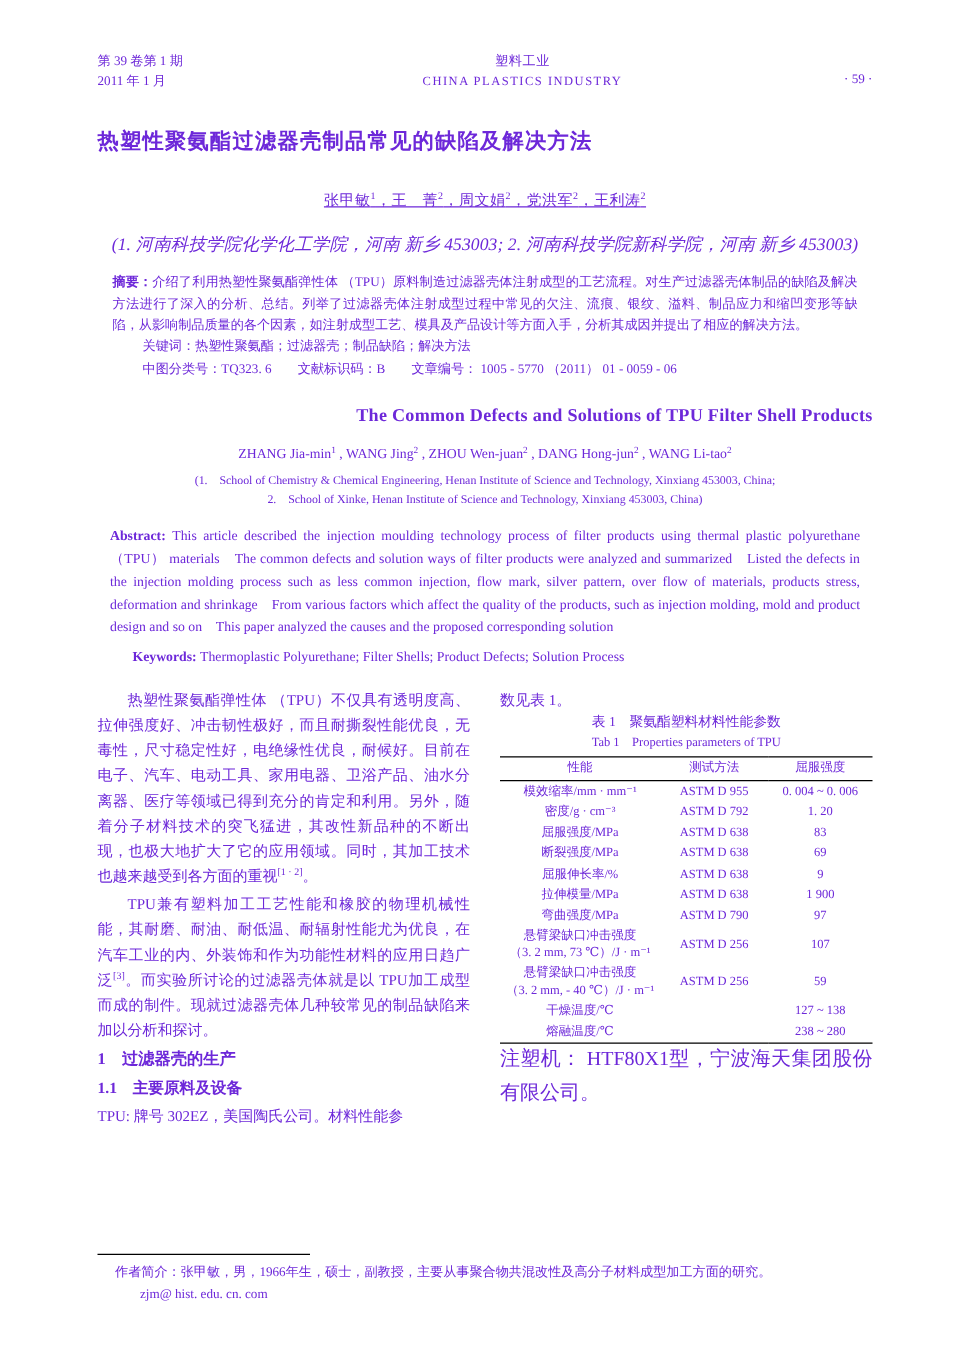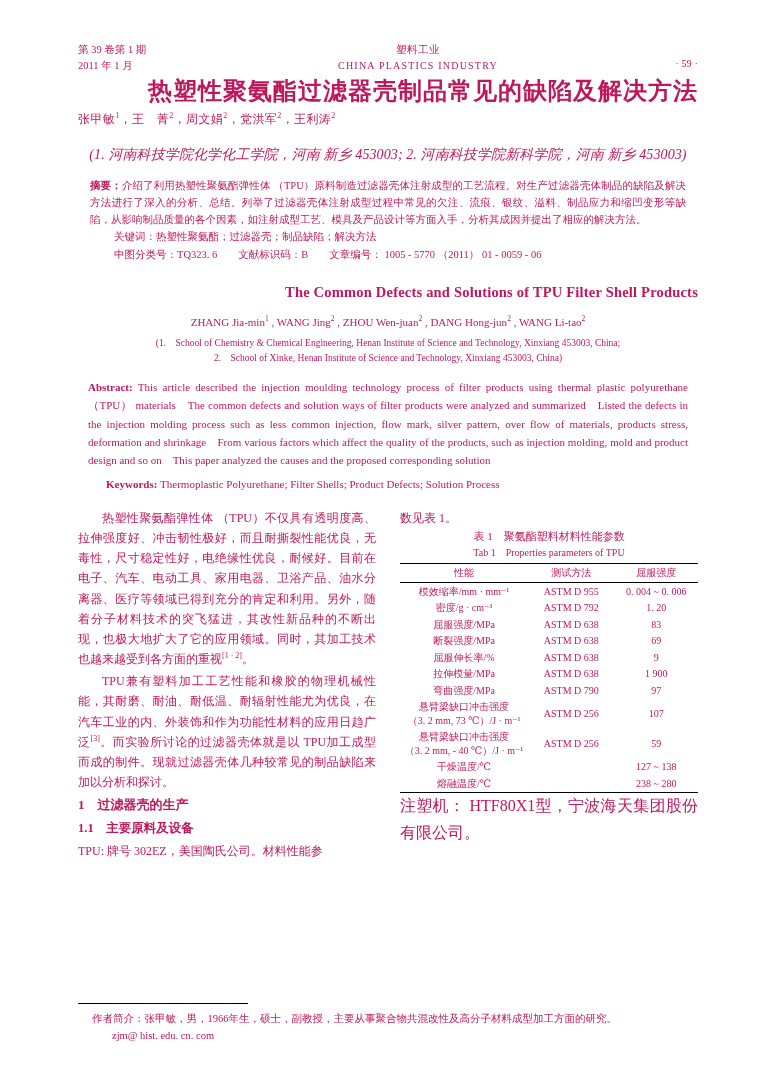--- a/index.html
+++ b/index.html
@@ -8,21 +8,21 @@
     background: #9a9a9a;
   }
   .page {
     width: 776px;
     height: 1081px;
     background: #ffffff;
     margin: 0 auto;
     position: relative;
     box-sizing: border-box;
     font-family: "Liberation Serif", "DejaVu Serif", serif;
-    color: #be185d;
+    color: #6d28d9;
     overflow: hidden;
   }
   .inner {
     position: absolute;
     left: 78px;
     top: 42px;
     width: 620px;
   }
 
   
@@ -44,30 +44,33 @@
   .hdr-center .en { letter-spacing: 1.2px; font-size: 10px; }
   .hdr-right {
     width: 120px;
     text-align: right;
     font-size: 10.5px;
     padding-top: 14px;
   }
 
   
   .title-cn {
-    text-align: right;
-    font-size: 24px;
+    text-align: left;
+    font-size: 17px;
     font-weight: bold;
     letter-spacing: 1px;
+    margin-top: 26px;
     font-family: "Liberation Serif", "DejaVu Serif", serif;
   }
   .authors-cn {
+    text-align: center;
     font-size: 12px;
-    margin-top: 4px;
+    margin-top: 28px;
     letter-spacing: 0.4px;
+    text-decoration: underline;
   }
   .authors-cn sup { font-size: 8px; }
   .affil-cn {
     text-align: center;
     font-size: 14px;
     margin-top: 18px;
     letter-spacing: 0.1px;
     font-style: italic;
   }
 

